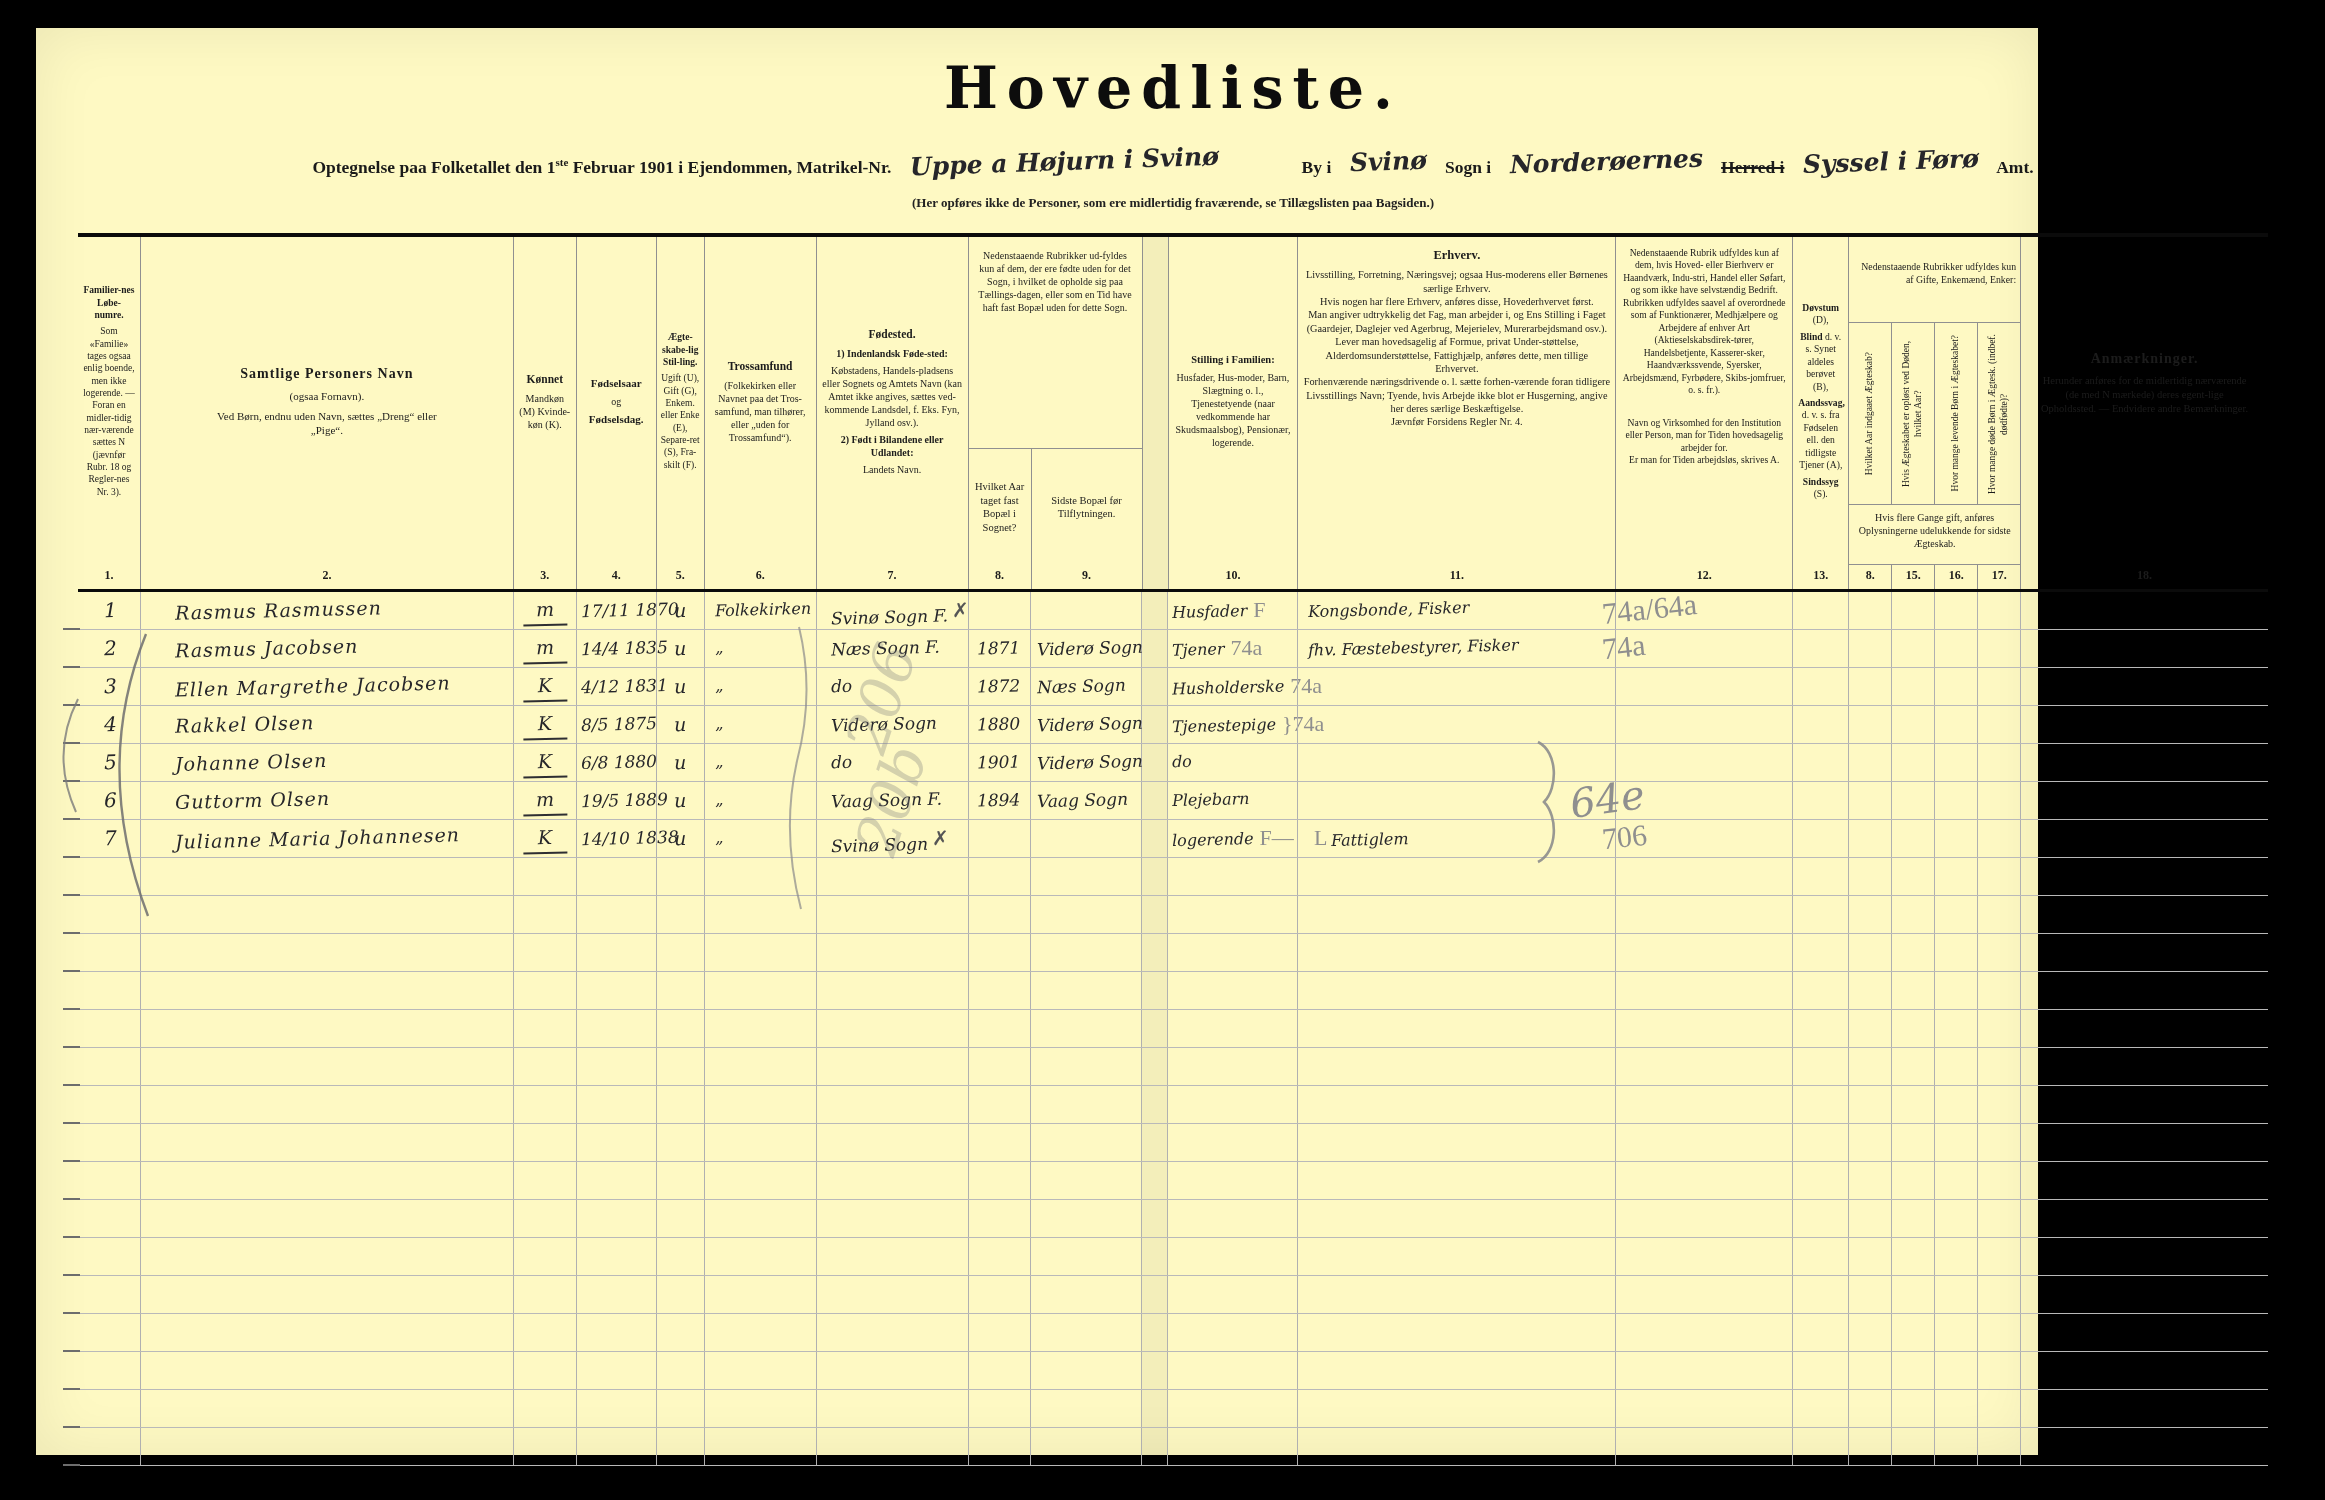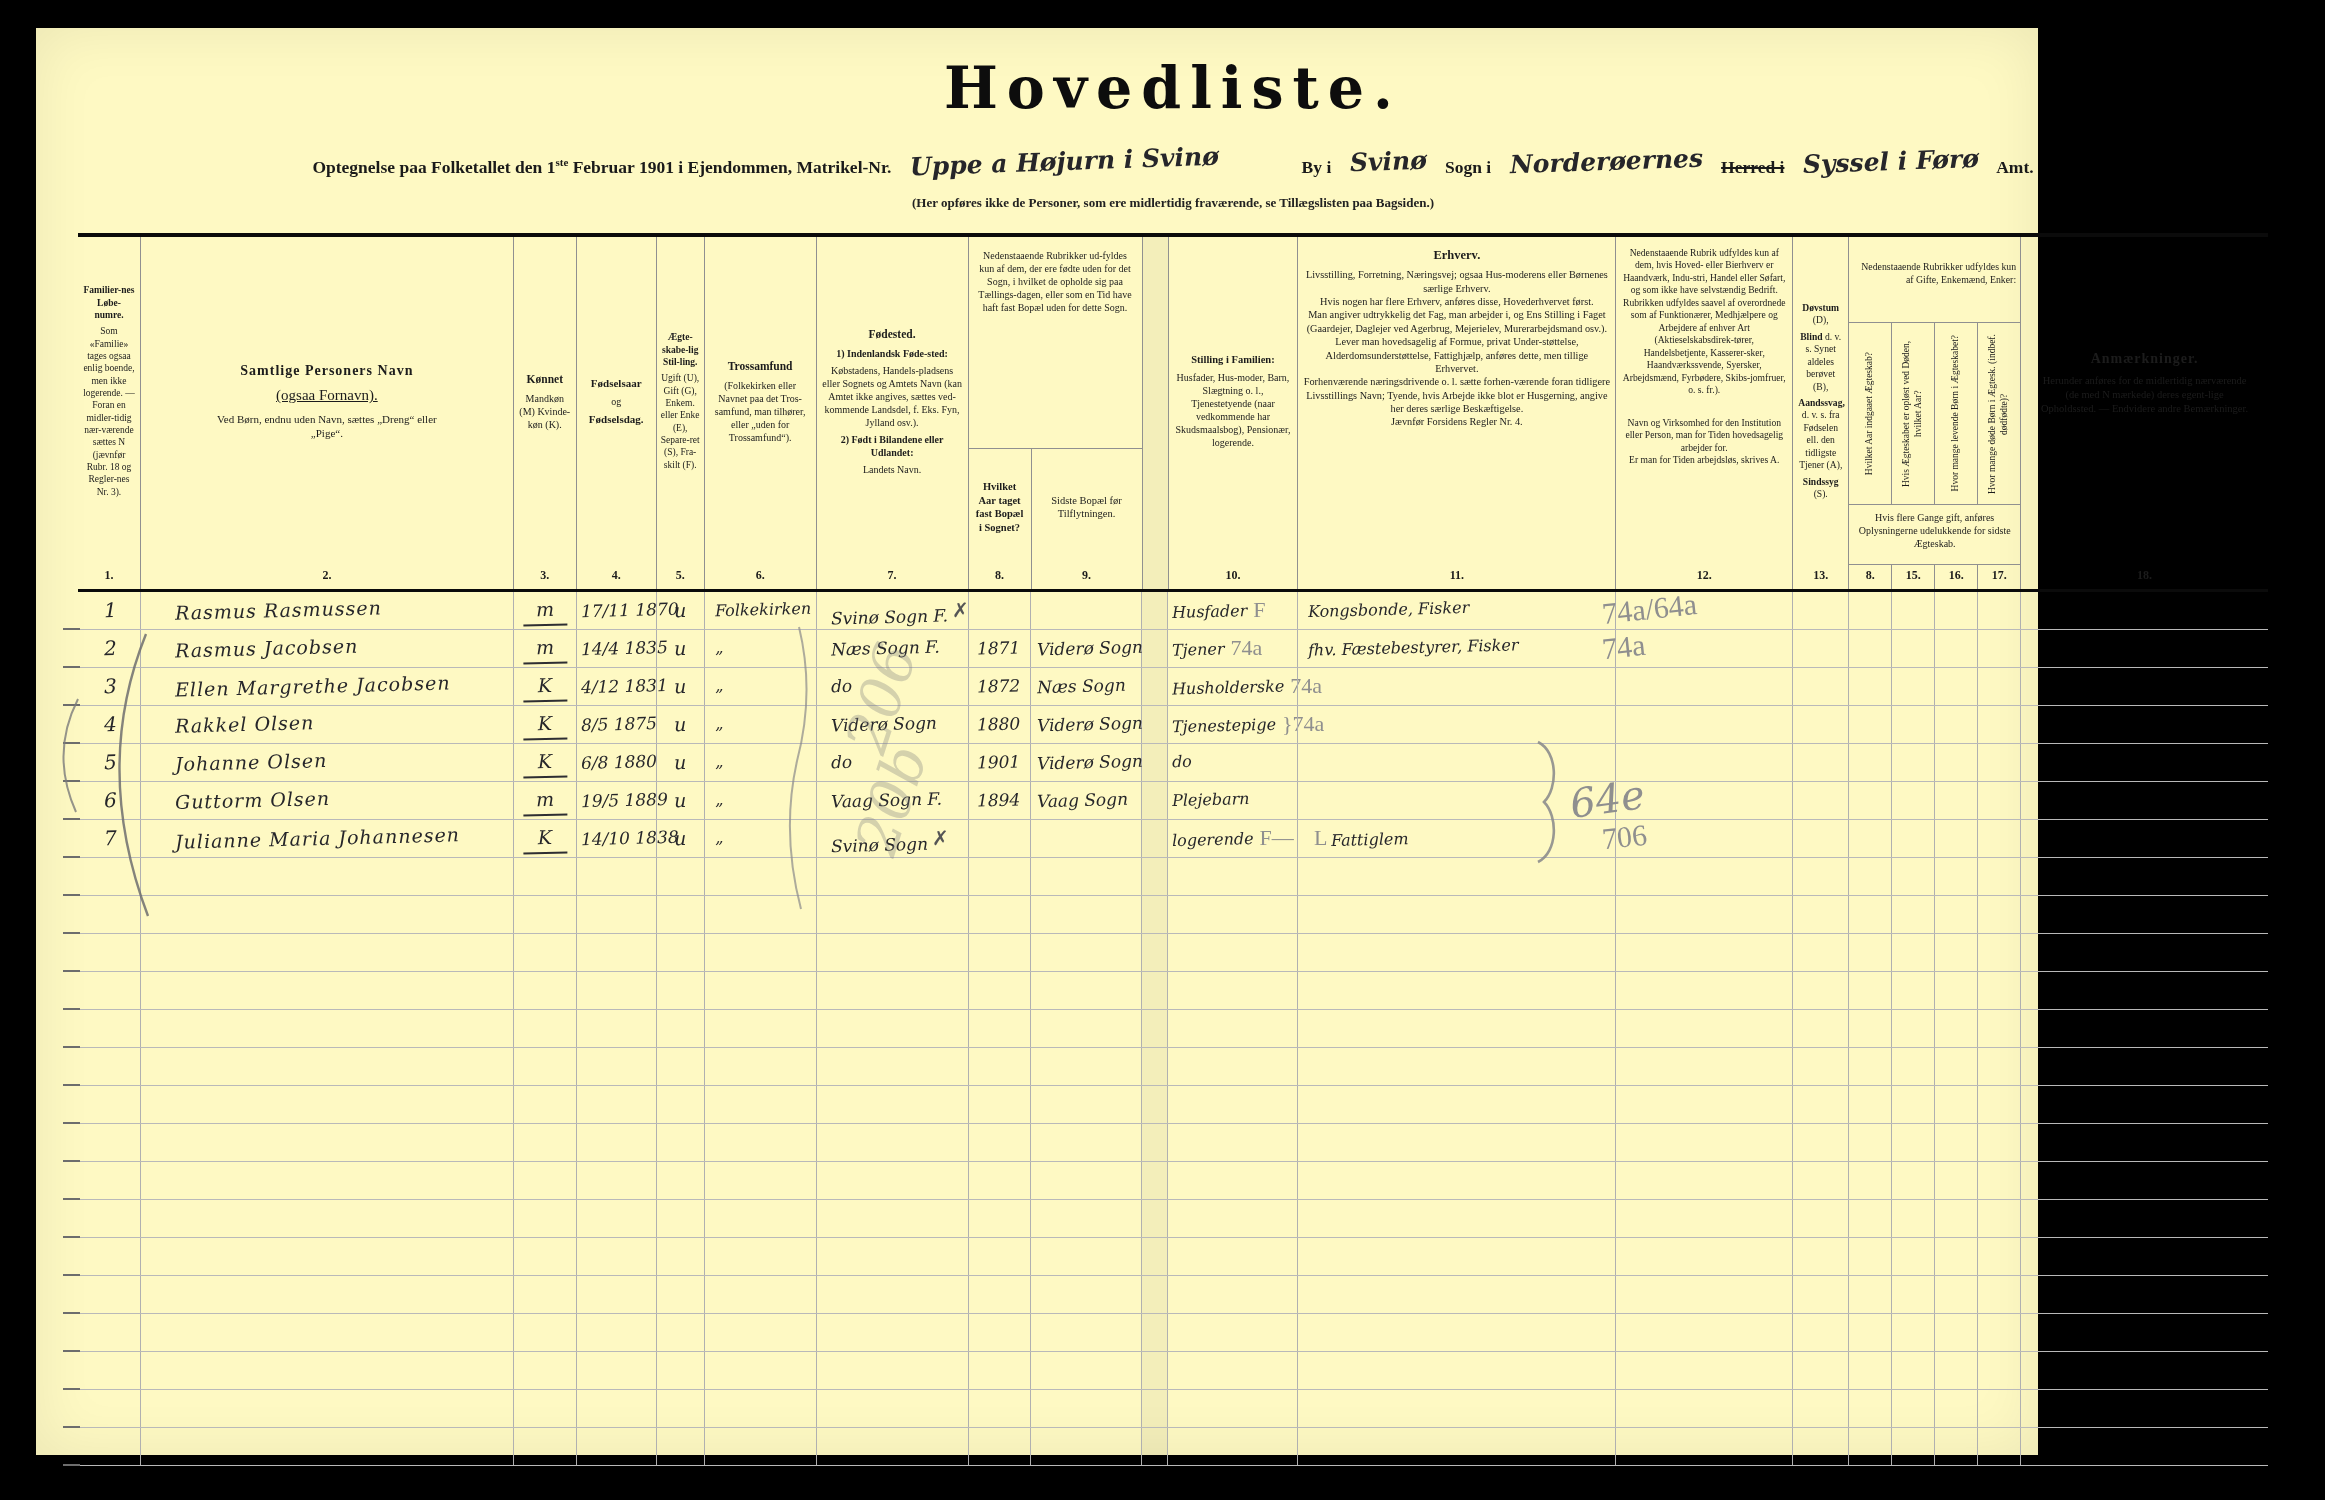--- a/index.html
+++ b/index.html
@@ -121,21 +121,21 @@
         <div class="hin" style="font-size:9.5px;">
           <div class="b mb4">Familier-nes Løbe-numre.</div>
           <div>Som «Familie» tages ogsaa enlig boende, men ikke logerende. — Foran en midler-tidig nær-værende sættes N (jævnfør Rubr. 18 og Regler-nes Nr. 3).</div>
         </div>
         <div class="hnum">1.</div>
       </div>
 
       <div class="hc w2">
         <div class="hin">
           <div class="b t13">Samtlige Personers Navn</div>
-          <div class="mb6" style="font-size:15px;text-decoration:underline;">(ogsaa Fornavn).</div>
+          <div class="mb6" style="font-size:11px;">(ogsaa Fornavn).</div>
           <div style="font-size:11px;max-width:250px;margin:0 auto;">Ved Børn, endnu uden Navn, sættes „Dreng“ eller „Pige“.</div>
         </div>
         <div class="hnum">2.</div>
       </div>
 
       <div class="hc w3">
         <div class="hin">
           <div class="b t11">Kønnet</div>
           <div>Mandkøn (M) Kvinde-køn (K).</div>
         </div>
@@ -175,21 +175,21 @@
           <div class="b mb4">2) Født i Bilandene eller Udlandet:</div>
           <div>Landets Navn.</div>
         </div>
         <div class="hnum">7.</div>
       </div>
 
       <div class="ggrid w89">
         <div class="gtext">Nedenstaaende Rubrikker ud-fyldes kun af dem, der ere fødte uden for det Sogn, i hvilket de opholde sig paa Tællings-dagen, eller som en Tid have haft fast Bopæl uden for dette Sogn.</div>
         <div class="gsub">
           <div class="gcell w8">
-            <div class="hin" style="font-size:10.5px;font-weight:bold;">Hvilket Aar taget fast Bopæl i Sognet?</div>
+            <div class="hin" style="font-size:10.5px;">Hvilket Aar taget fast Bopæl i Sognet?</div>
             <div class="hnum">8.</div>
           </div>
           <div class="gcell w9">
             <div class="hin" style="font-size:10.5px;">Sidste Bopæl før Tilflytningen.</div>
             <div class="hnum">9.</div>
           </div>
         </div>
       </div>
 
       <div class="hc wg gutter"></div>

